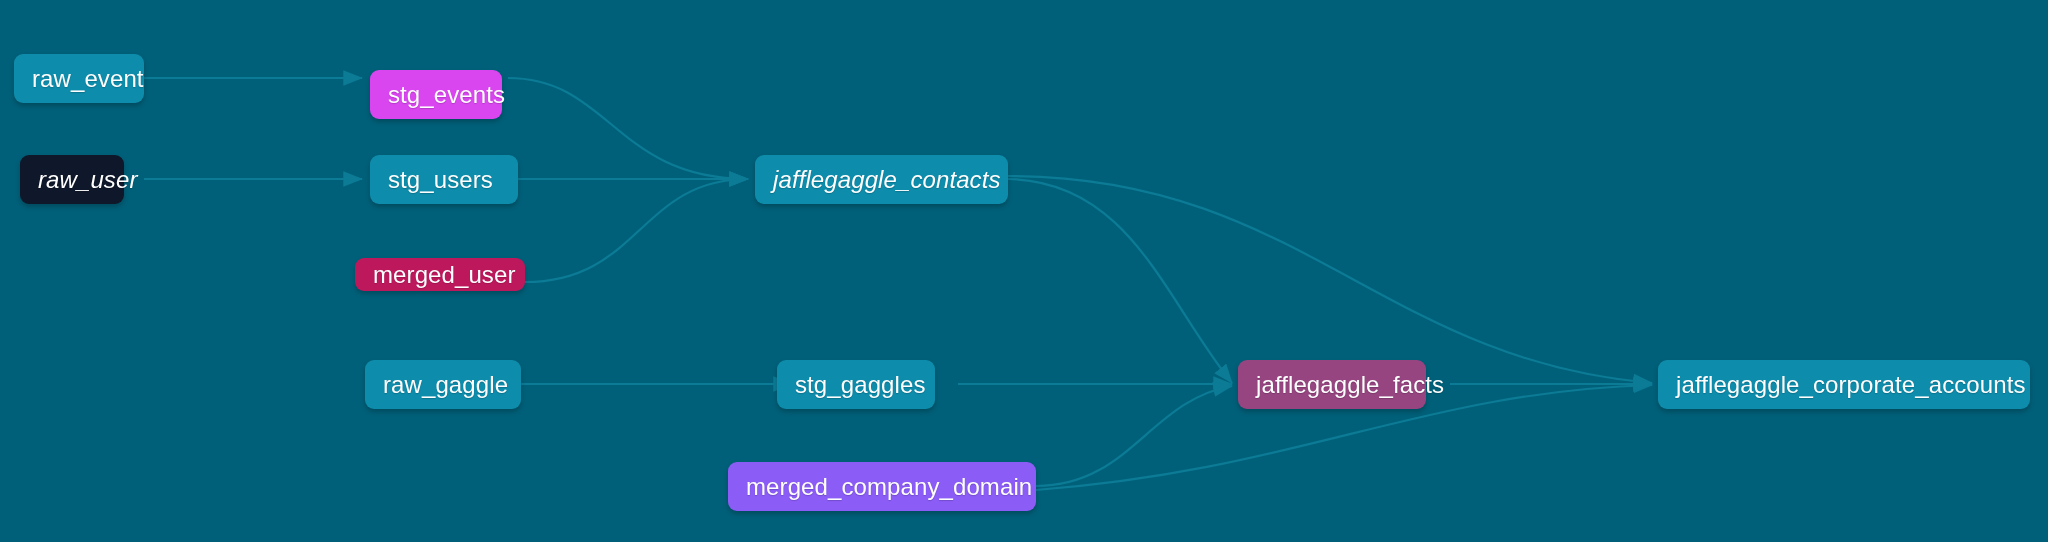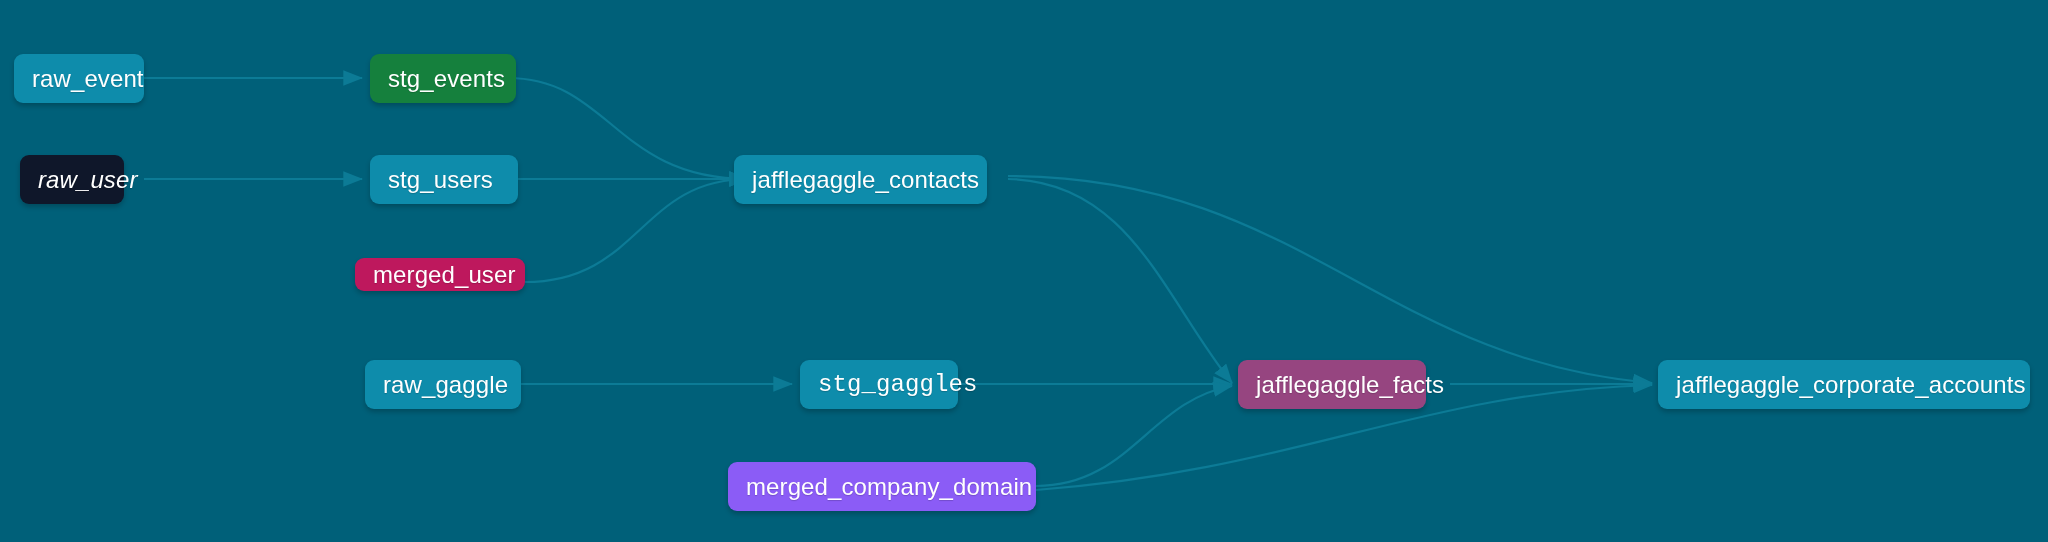--- a/index.html
+++ b/index.html
@@ -72,39 +72,39 @@
         <path d="M 1036,486 C 1130,486 1150,400 1232,386" fill="none" stroke="#0c7b96" stroke-width="2.2" marker-end="url(#arrowhead)"></path>
         <path d="M 1036,490 C 1300,470 1420,392 1652,385" fill="none" stroke="#0c7b96" stroke-width="2.2" marker-end="url(#arrowhead)"></path>
         <path d="M 1450,384 L 1652,384" fill="none" stroke="#0c7b96" stroke-width="2.2" marker-end="url(#arrowhead)"></path>
       </g>
   </svg>
 
   <div id="node-group">
       <div class="node" style="left: 14px; top: 54px; width: 130px; height: 49px; background: rgb(14, 140, 171);">
         <span class="node-label">raw_event</span>
       </div>
-      <div class="node" style="left: 370px; top: 54px; width: 146px; height: 49px; background: #15803d;">
+      <div class="node" style="left: 370px; top: 70px; width: 132px; height: 49px; background: #d946ef;">
         <span class="node-label">stg_events</span>
       </div>
       <div class="node" style="left: 20px; top: 155px; width: 104px; height: 49px; background: #0f172a; font-style: italic;">
         <span class="node-label">raw_user</span>
       </div>
       <div class="node" style="left: 370px; top: 155px; width: 148px; height: 49px; background: rgb(14, 140, 171);">
         <span class="node-label">stg_users</span>
       </div>
       <div class="node" style="left: 355px; top: 258px; width: 170px; height: 33px; background: #be185d;">
         <span class="node-label">merged_user</span>
       </div>
-      <div class="node" style="left: 734px; top: 155px; width: 253px; height: 49px; background: rgb(14, 140, 171);">
+      <div class="node" style="left: 755px; top: 155px; width: 253px; height: 49px; background: rgb(14, 140, 171); font-style: italic;">
         <span class="node-label">jafflegaggle_contacts</span>
       </div>
       <div class="node" style="left: 365px; top: 360px; width: 156px; height: 49px; background: rgb(14, 140, 171);">
         <span class="node-label">raw_gaggle</span>
       </div>
-      <div class="node" style="left: 800px; top: 360px; width: 158px; height: 49px; background: rgb(14, 140, 171); font-family: Liberation Mono, monospace;">
+      <div class="node" style="left: 777px; top: 360px; width: 158px; height: 49px; background: rgb(14, 140, 171);">
         <span class="node-label">stg_gaggles</span>
       </div>
       <div class="node" style="left: 728px; top: 462px; width: 308px; height: 49px; background: #8b5cf6;">
         <span class="node-label">merged_company_domain</span>
       </div>
       <div class="node highlight" style="left: 1238px; top: 360px; width: 188px; height: 49px; background: rgb(150, 69, 128);">
         <span class="node-label">jafflegaggle_facts</span>
       </div>
       <div class="node" style="left: 1658px; top: 360px; width: 372px; height: 49px; background: rgb(14, 140, 171);">
         <span class="node-label">jafflegaggle_corporate_accounts</span>

